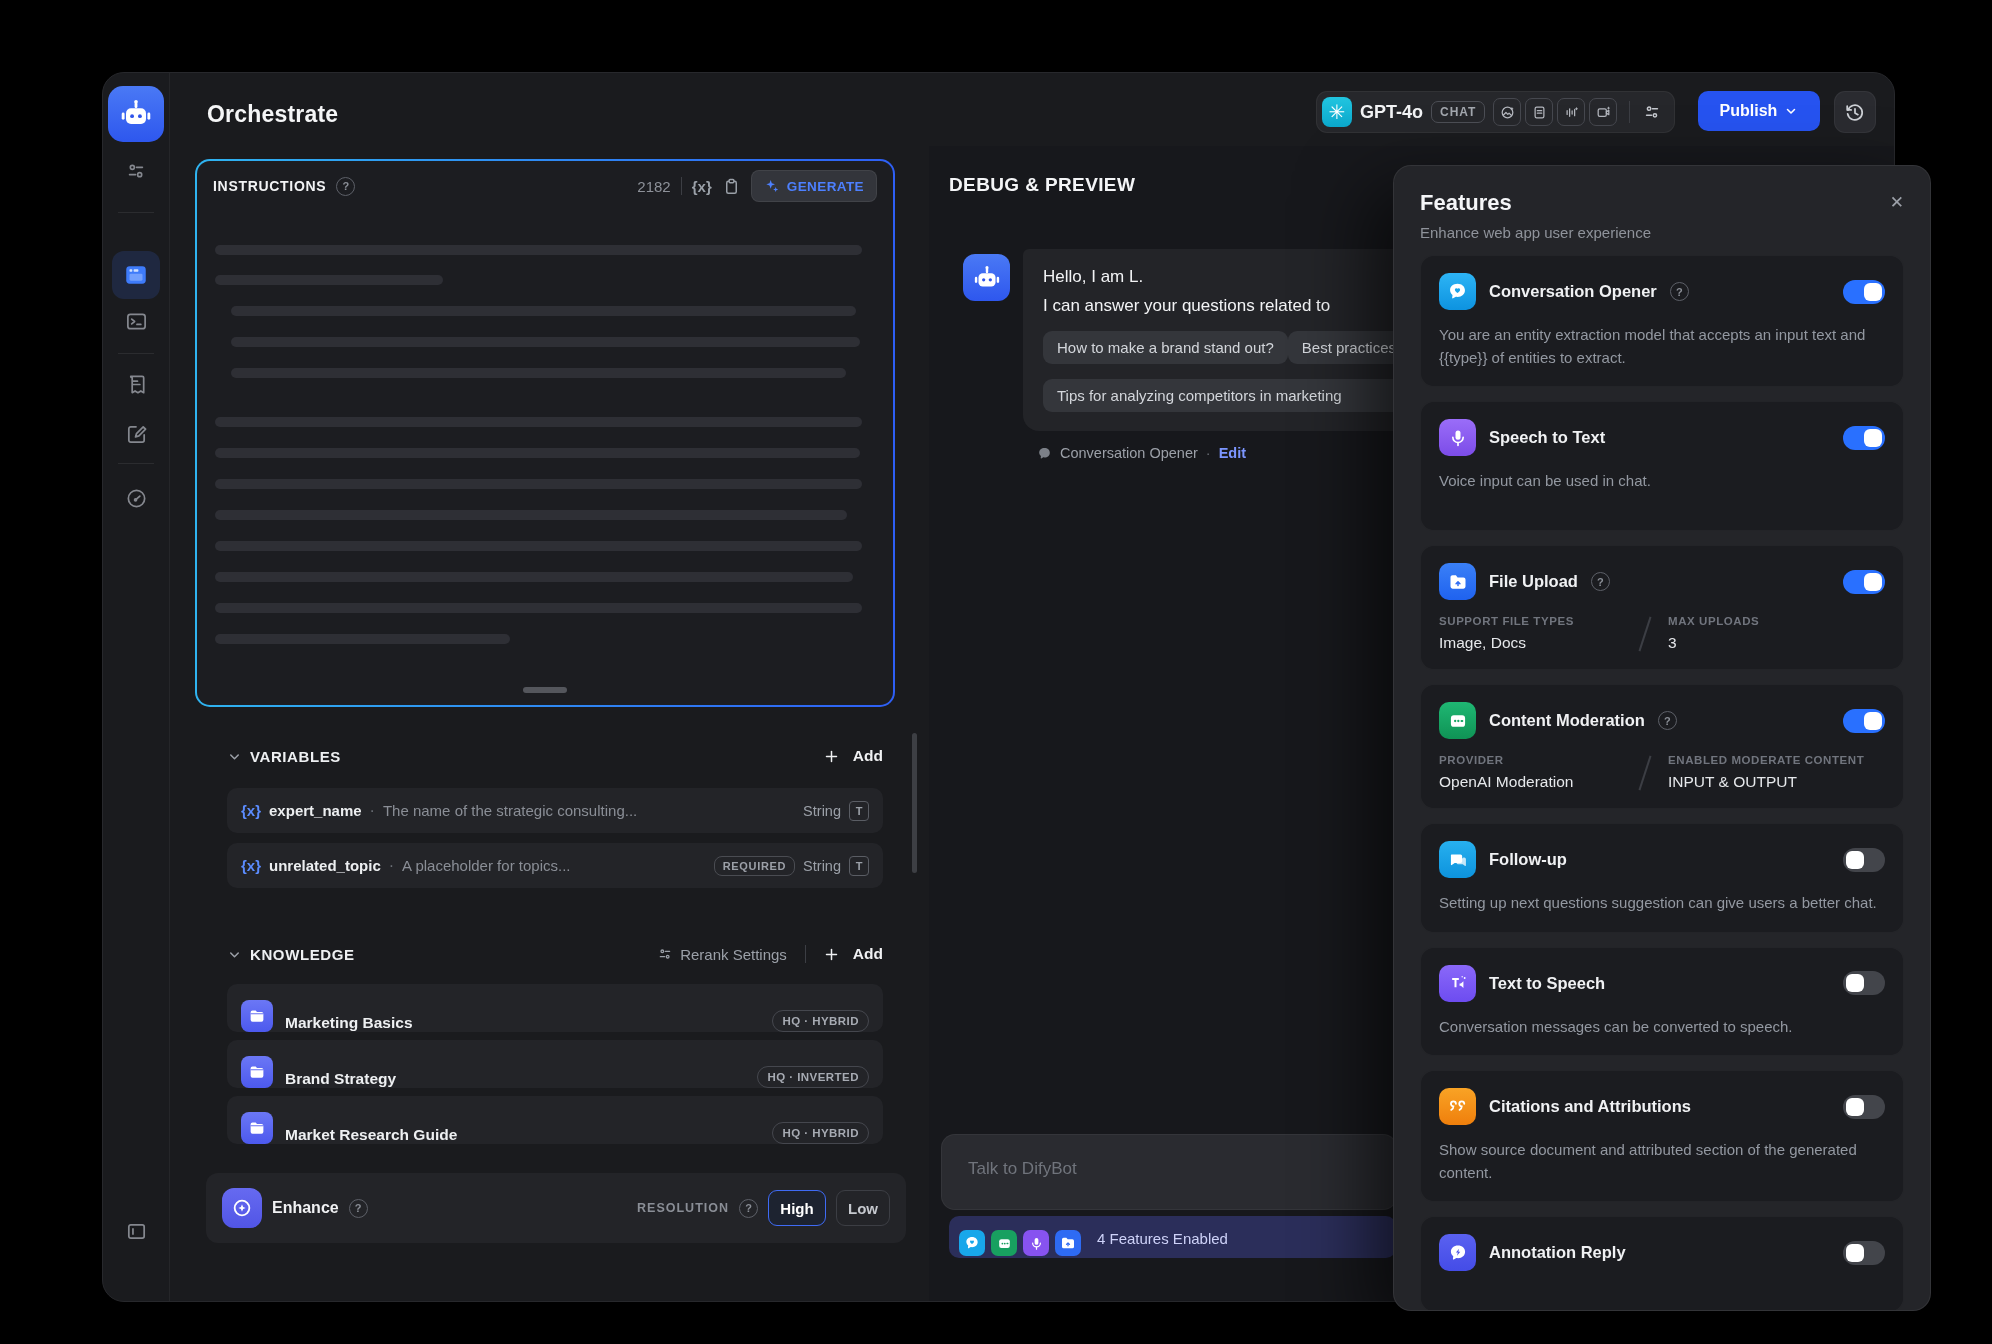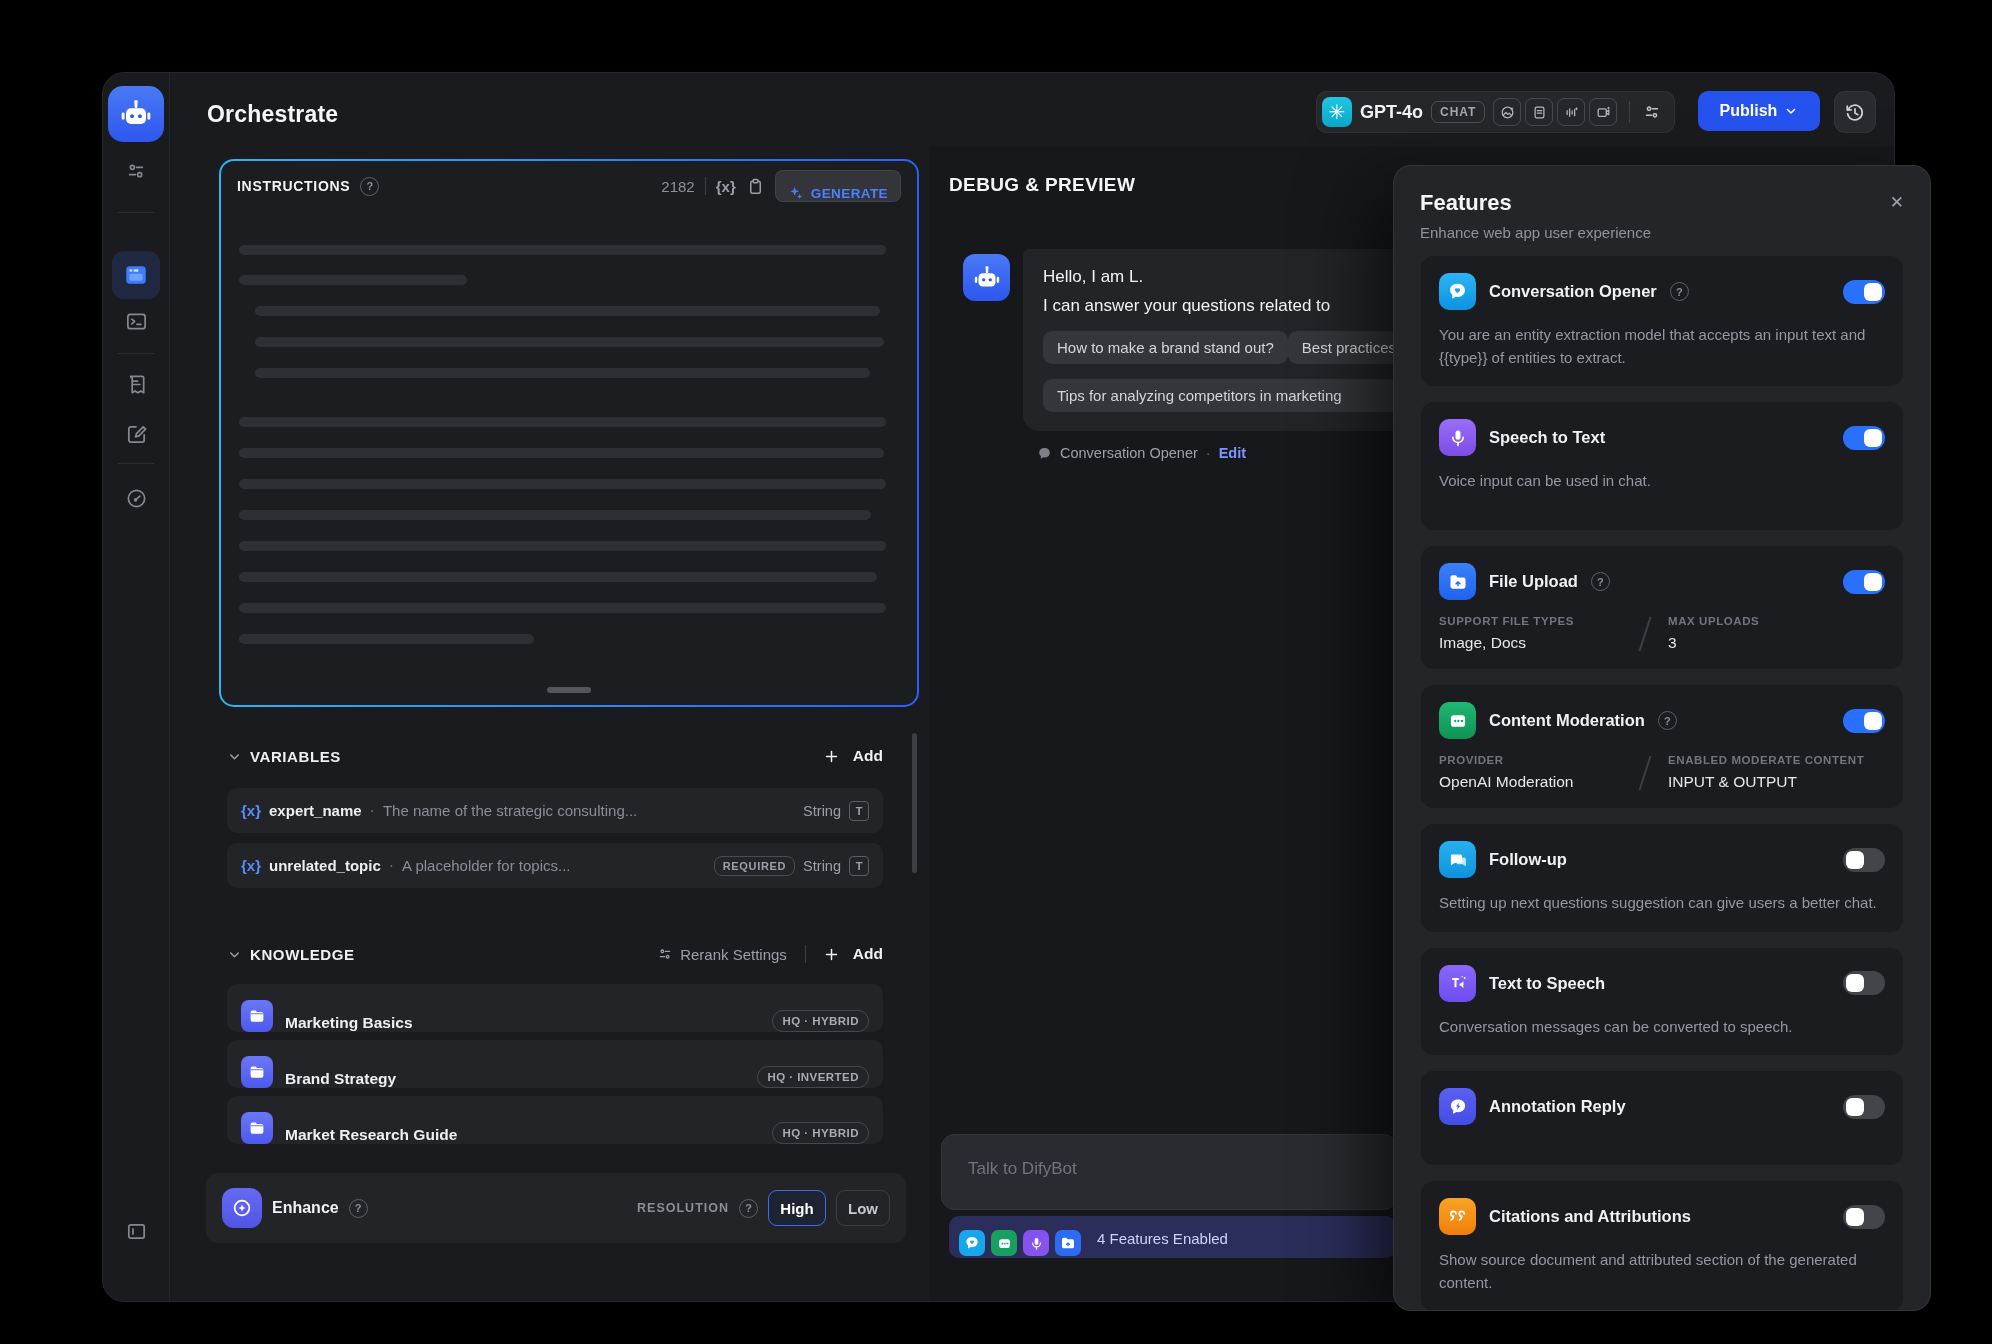--- a/index.html
+++ b/index.html
@@ -20,31 +20,31 @@
   .model-name{font-size:18px;font-weight:600;color:#f2f3f5}
   .mode-badge{border:1px solid #4c4e55;border-radius:7px;padding:3px 8px;font-size:12px;letter-spacing:.08em;color:#a3a7ae;font-weight:600}
   .cap{width:26px;height:26px;border:1px solid #46484f;border-radius:7px;display:flex;align-items:center;justify-content:center;color:#b4b7be}
   .caps{display:flex;gap:4px}
   .pill-div{width:1px;height:22px;background:#3c3e44;margin:0 4px}
   .btn-publish{position:absolute;left:1595px;top:18px;width:122px;height:40px;border-radius:10px;background:#2653f0;display:flex;align-items:center;justify-content:center;gap:7px;color:#fff;font-size:16px;font-weight:700;cursor:pointer}
   .btn-history{position:absolute;left:1731px;top:18px;width:40px;height:40px;border-radius:11px;background:#2a2b30;border:1px solid rgba(255,255,255,.05);display:flex;align-items:center;justify-content:center;color:#cdd0d5;cursor:pointer}
   
   #debug-pane{position:absolute;left:826px;top:73px;right:0;bottom:0;background:#17181c;border-radius:0 0 22px 0}
   
-  #instr{position:absolute;left:116px;top:86px;width:700px;height:548px;border-radius:15px;background:linear-gradient(90deg,#2fb4f0,#2e5ff5);padding:2px;box-sizing:border-box}
+  #instr{position:absolute;left:92px;top:86px;width:700px;height:548px;border-radius:15px;background:linear-gradient(90deg,#2fb4f0,#2e5ff5);padding:2px;box-sizing:border-box}
   #instr-in{width:100%;height:100%;border-radius:13px;background:#1c1d21;position:relative}
   .instr-head{display:flex;align-items:center;height:50px;padding:0 16px;gap:10px}
   .instr-title{font-size:14px;font-weight:700;letter-spacing:.05em;color:#f2f3f5}
   .q{width:17px;height:17px;border:1.5px solid #5d6068;border-radius:50%;color:#8a8e96;font-size:11px;font-weight:700;display:inline-flex;align-items:center;justify-content:center;flex:none}
   .spacer{flex:1}
   .count{font-size:15px;color:#8d9199}
   .vdiv{width:1px;height:18px;background:#3c3e44}
   .bracex{font-size:15px;font-weight:700;color:#9aa0a8;cursor:pointer}
   .tool-ic{color:#9aa0a8;cursor:pointer}
-  .btn-generate{height:30px;border-radius:8px;background:#33353b;border:1px solid rgba(255,255,255,.07);display:flex;align-items:flex-end;gap:7px;padding:0 12px;color:#4d80ff;font-size:13.5px;font-weight:700;letter-spacing:.03em;cursor:pointer}
+  .btn-generate{height:30px;border-radius:8px;background:#33353b;border:1px solid rgba(255,255,255,.07);display:flex;align-items:center;gap:7px;padding:0 12px;color:#4d80ff;font-size:13.5px;font-weight:700;letter-spacing:.03em;cursor:pointer}
   .skline{position:absolute;height:10px;border-radius:5px;background:#2e2f35}
   .drag-handle{position:absolute;left:50%;transform:translateX(-50%);bottom:12px;width:44px;height:6px;border-radius:3px;background:#54565c;cursor:grab}
   .scrollbar{position:absolute;left:809px;top:660px;width:5px;height:140px;border-radius:3px;background:#3d3f44;cursor:grab}
   
   .sec-head{position:absolute;left:124px;width:656px;display:flex;align-items:center;gap:8px}
   .sec-title{font-size:15px;font-weight:700;letter-spacing:.04em;color:#eef0f2}
   .chev{color:#9ca0a8}
   .add-btn{display:flex;align-items:center;gap:14px;color:#f0f1f3;font-size:15.5px;font-weight:600;cursor:pointer}
   .gray-link{display:flex;align-items:center;gap:7px;color:#9ba0a8;font-size:15px;cursor:pointer}
   .vrow{position:absolute;left:124px;width:656px;height:45px;border-radius:10px;background:#232428;display:flex;align-items:center;padding:0 14px;box-sizing:border-box;gap:8px;cursor:pointer}
@@ -577,42 +577,42 @@
       <span class="ftitle">Text to Speech</span>
       <span class="toggle">
           <span class="knob"></span>
         </span>
     </div>
     <div class="fdesc">Conversation messages can be converted to speech.</div>
   </div>
 
   <div class="fcard">
     <div class="fhead">
+      <span class="ficon" style="--c1:#f9a325;--c2:#ef7f0c">
+        <svg width="20" height="20" viewBox="0 0 24 24" fill="none" stroke="#fff" stroke-width="2.2" stroke-linecap="round">
+            <path d="M9.5 8.2a3 3 0 1 0-3 3c0 2.4-1 3.6-2.6 4.3"></path>
+            <path d="M19.5 8.2a3 3 0 1 0-3 3c0 2.4-1 3.6-2.6 4.3"></path>
+          </svg>
+      </span>
+      <span class="ftitle">Citations and Attributions</span>
+      <span class="toggle">
+          <span class="knob"></span>
+        </span>
+    </div>
+    <div class="fdesc">Show source document and attributed section of the generated content.</div>
+  </div>
+
+  <div class="fcard">
+    <div class="fhead">
       <span class="ficon" style="--c1:#5a61f0;--c2:#444ce7">
         <svg width="20" height="20" viewBox="0 0 24 24" fill="#fff">
             <path d="M12 3C7 3 3.5 6.2 3.5 10.3c0 2.3 1.1 4.3 2.8 5.6l-.4 3.2c-.1.6.5 1 1 .7l3.2-1.7c.6.1 1.2.2 1.9.2 5 0 8.5-3.3 8.5-7.7S17 3 12 3z"></path>
             <path d="M13.3 6.8l-3.8 4.6h2.3l-1 3.9 3.9-4.8h-2.3z" fill="#4d55e9"></path>
           </svg>
       </span>
       <span class="ftitle">Annotation Reply</span>
       <span class="toggle">
           <span class="knob"></span>
         </span>
     </div>
     <div class="clip-hint">────────  ──────  ────  ─────</div>
   </div>
-
-  <div class="fcard">
-    <div class="fhead">
-      <span class="ficon" style="--c1:#f9a325;--c2:#ef7f0c">
-        <svg width="20" height="20" viewBox="0 0 24 24" fill="none" stroke="#fff" stroke-width="2.2" stroke-linecap="round">
-            <path d="M9.5 8.2a3 3 0 1 0-3 3c0 2.4-1 3.6-2.6 4.3"></path>
-            <path d="M19.5 8.2a3 3 0 1 0-3 3c0 2.4-1 3.6-2.6 4.3"></path>
-          </svg>
-      </span>
-      <span class="ftitle">Citations and Attributions</span>
-      <span class="toggle">
-          <span class="knob"></span>
-        </span>
-    </div>
-    <div class="fdesc">Show source document and attributed section of the generated content.</div>
-  </div>
 </div>
 
 </body></html>

